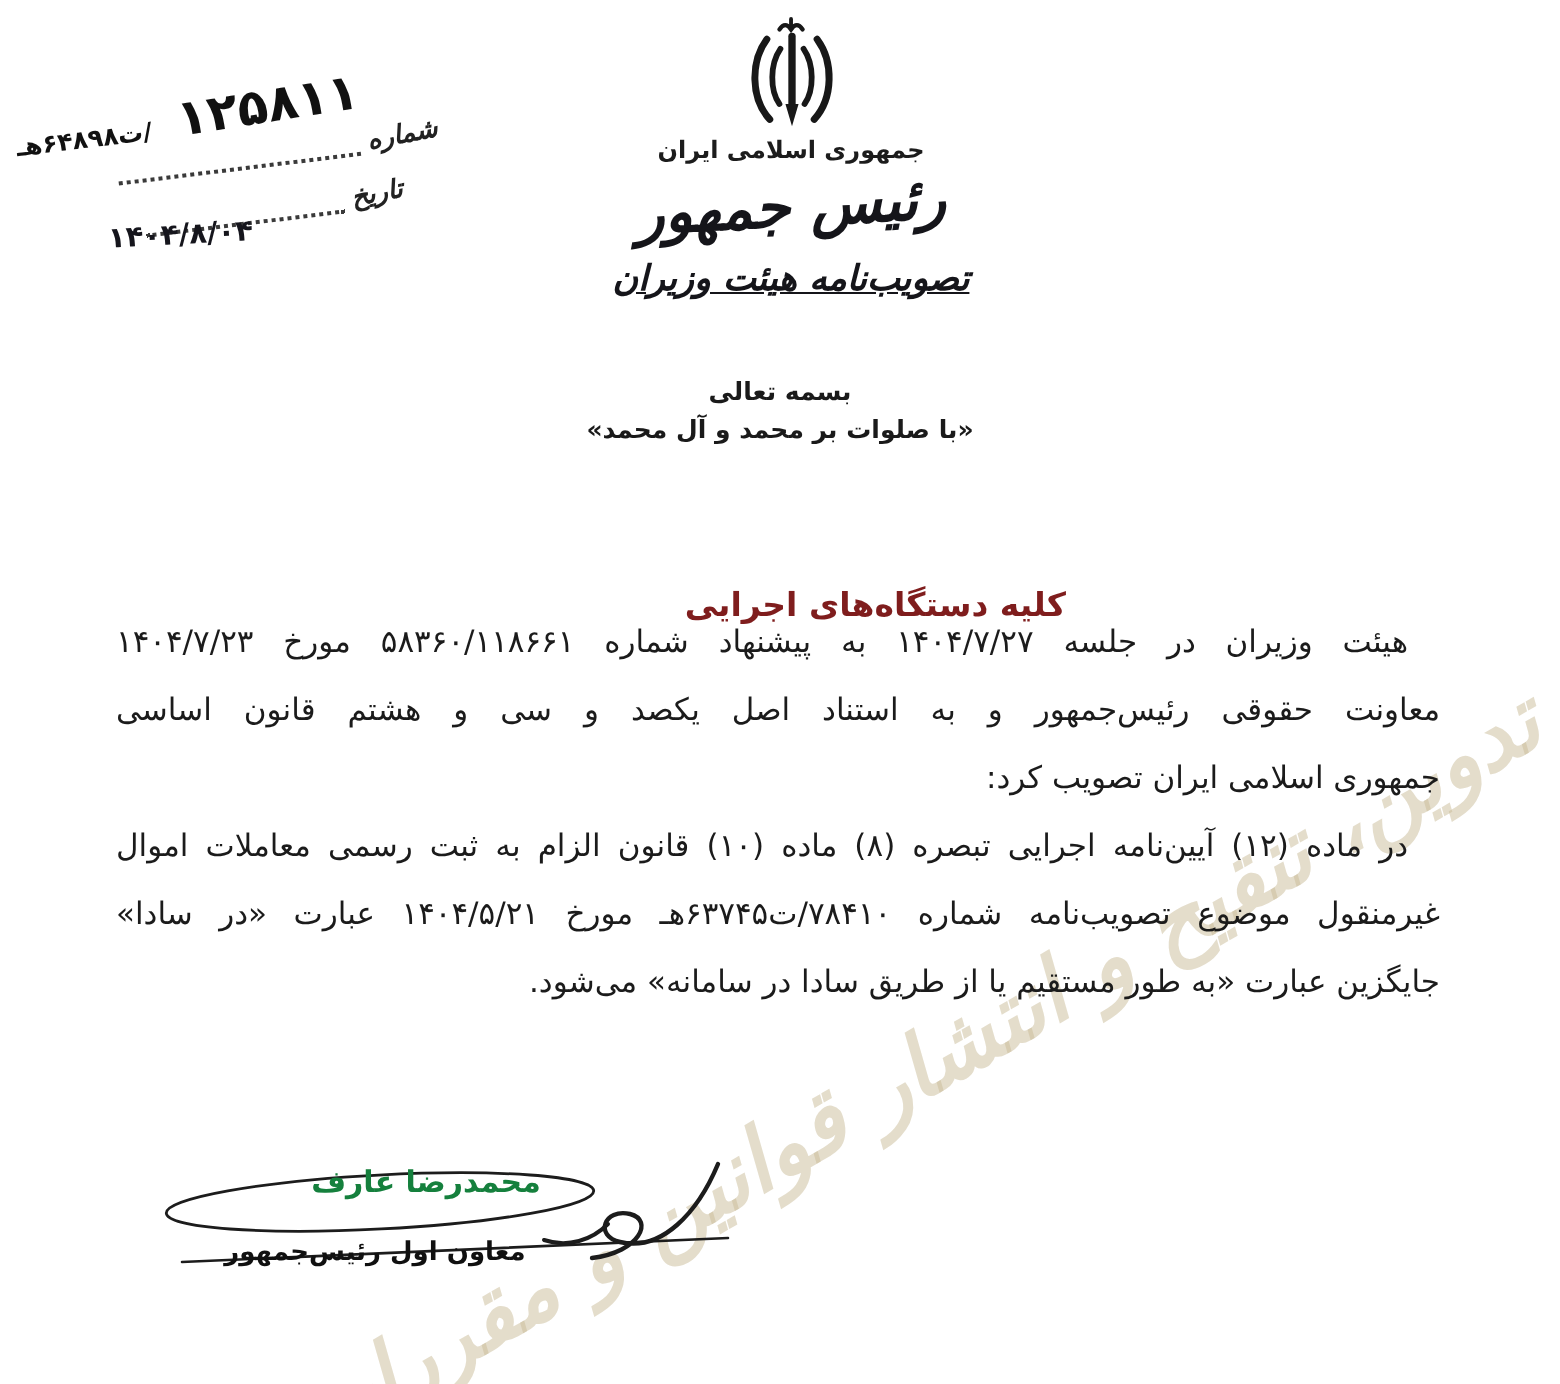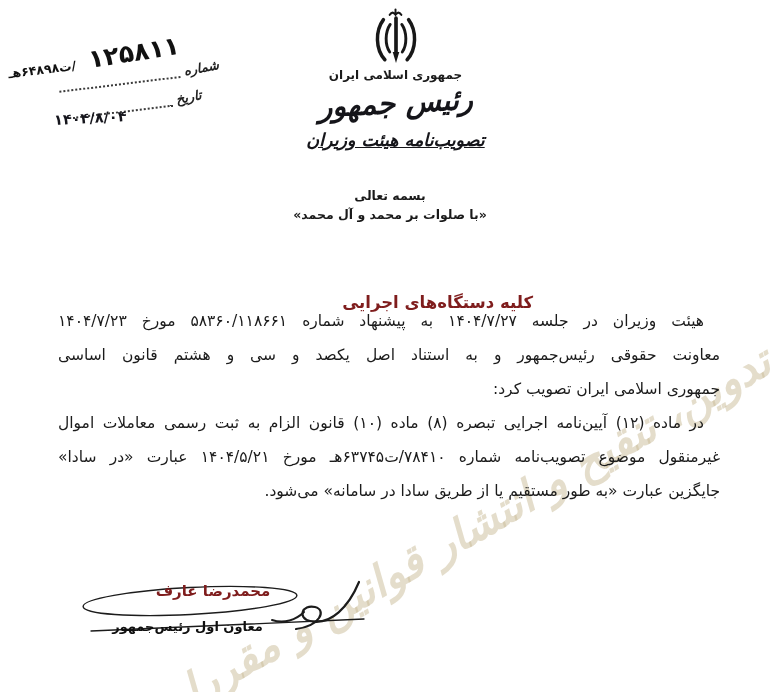--- a/index.html
+++ b/index.html
@@ -93,21 +93,21 @@
     white-space: nowrap;
   }
   .body-text .line.full { text-align-last: justify; white-space: normal; overflow: hidden; }
   .body-text .line.indent { padding-right: 16px; }
   .body-text .line.end { text-align: right; text-align-last: right; }
 
   
   .sig-svg { position: absolute; left: 58px; top: 568px; }
   .sig-name {
     position: absolute; left: 118px; top: 582px; width: 190px;
-    text-align: center; font-size: 15px; font-weight: bold; color: #7f1d1d;
+    text-align: center; font-size: 15px; font-weight: bold; color: #15803d;
     white-space: nowrap;
   }
   .sig-title {
     position: absolute; left: 100px; top: 619px; width: 175px;
     text-align: center; font-size: 13px; font-weight: bold; color: #101010;
     white-space: nowrap;
   }
 
   
   .watermark {

